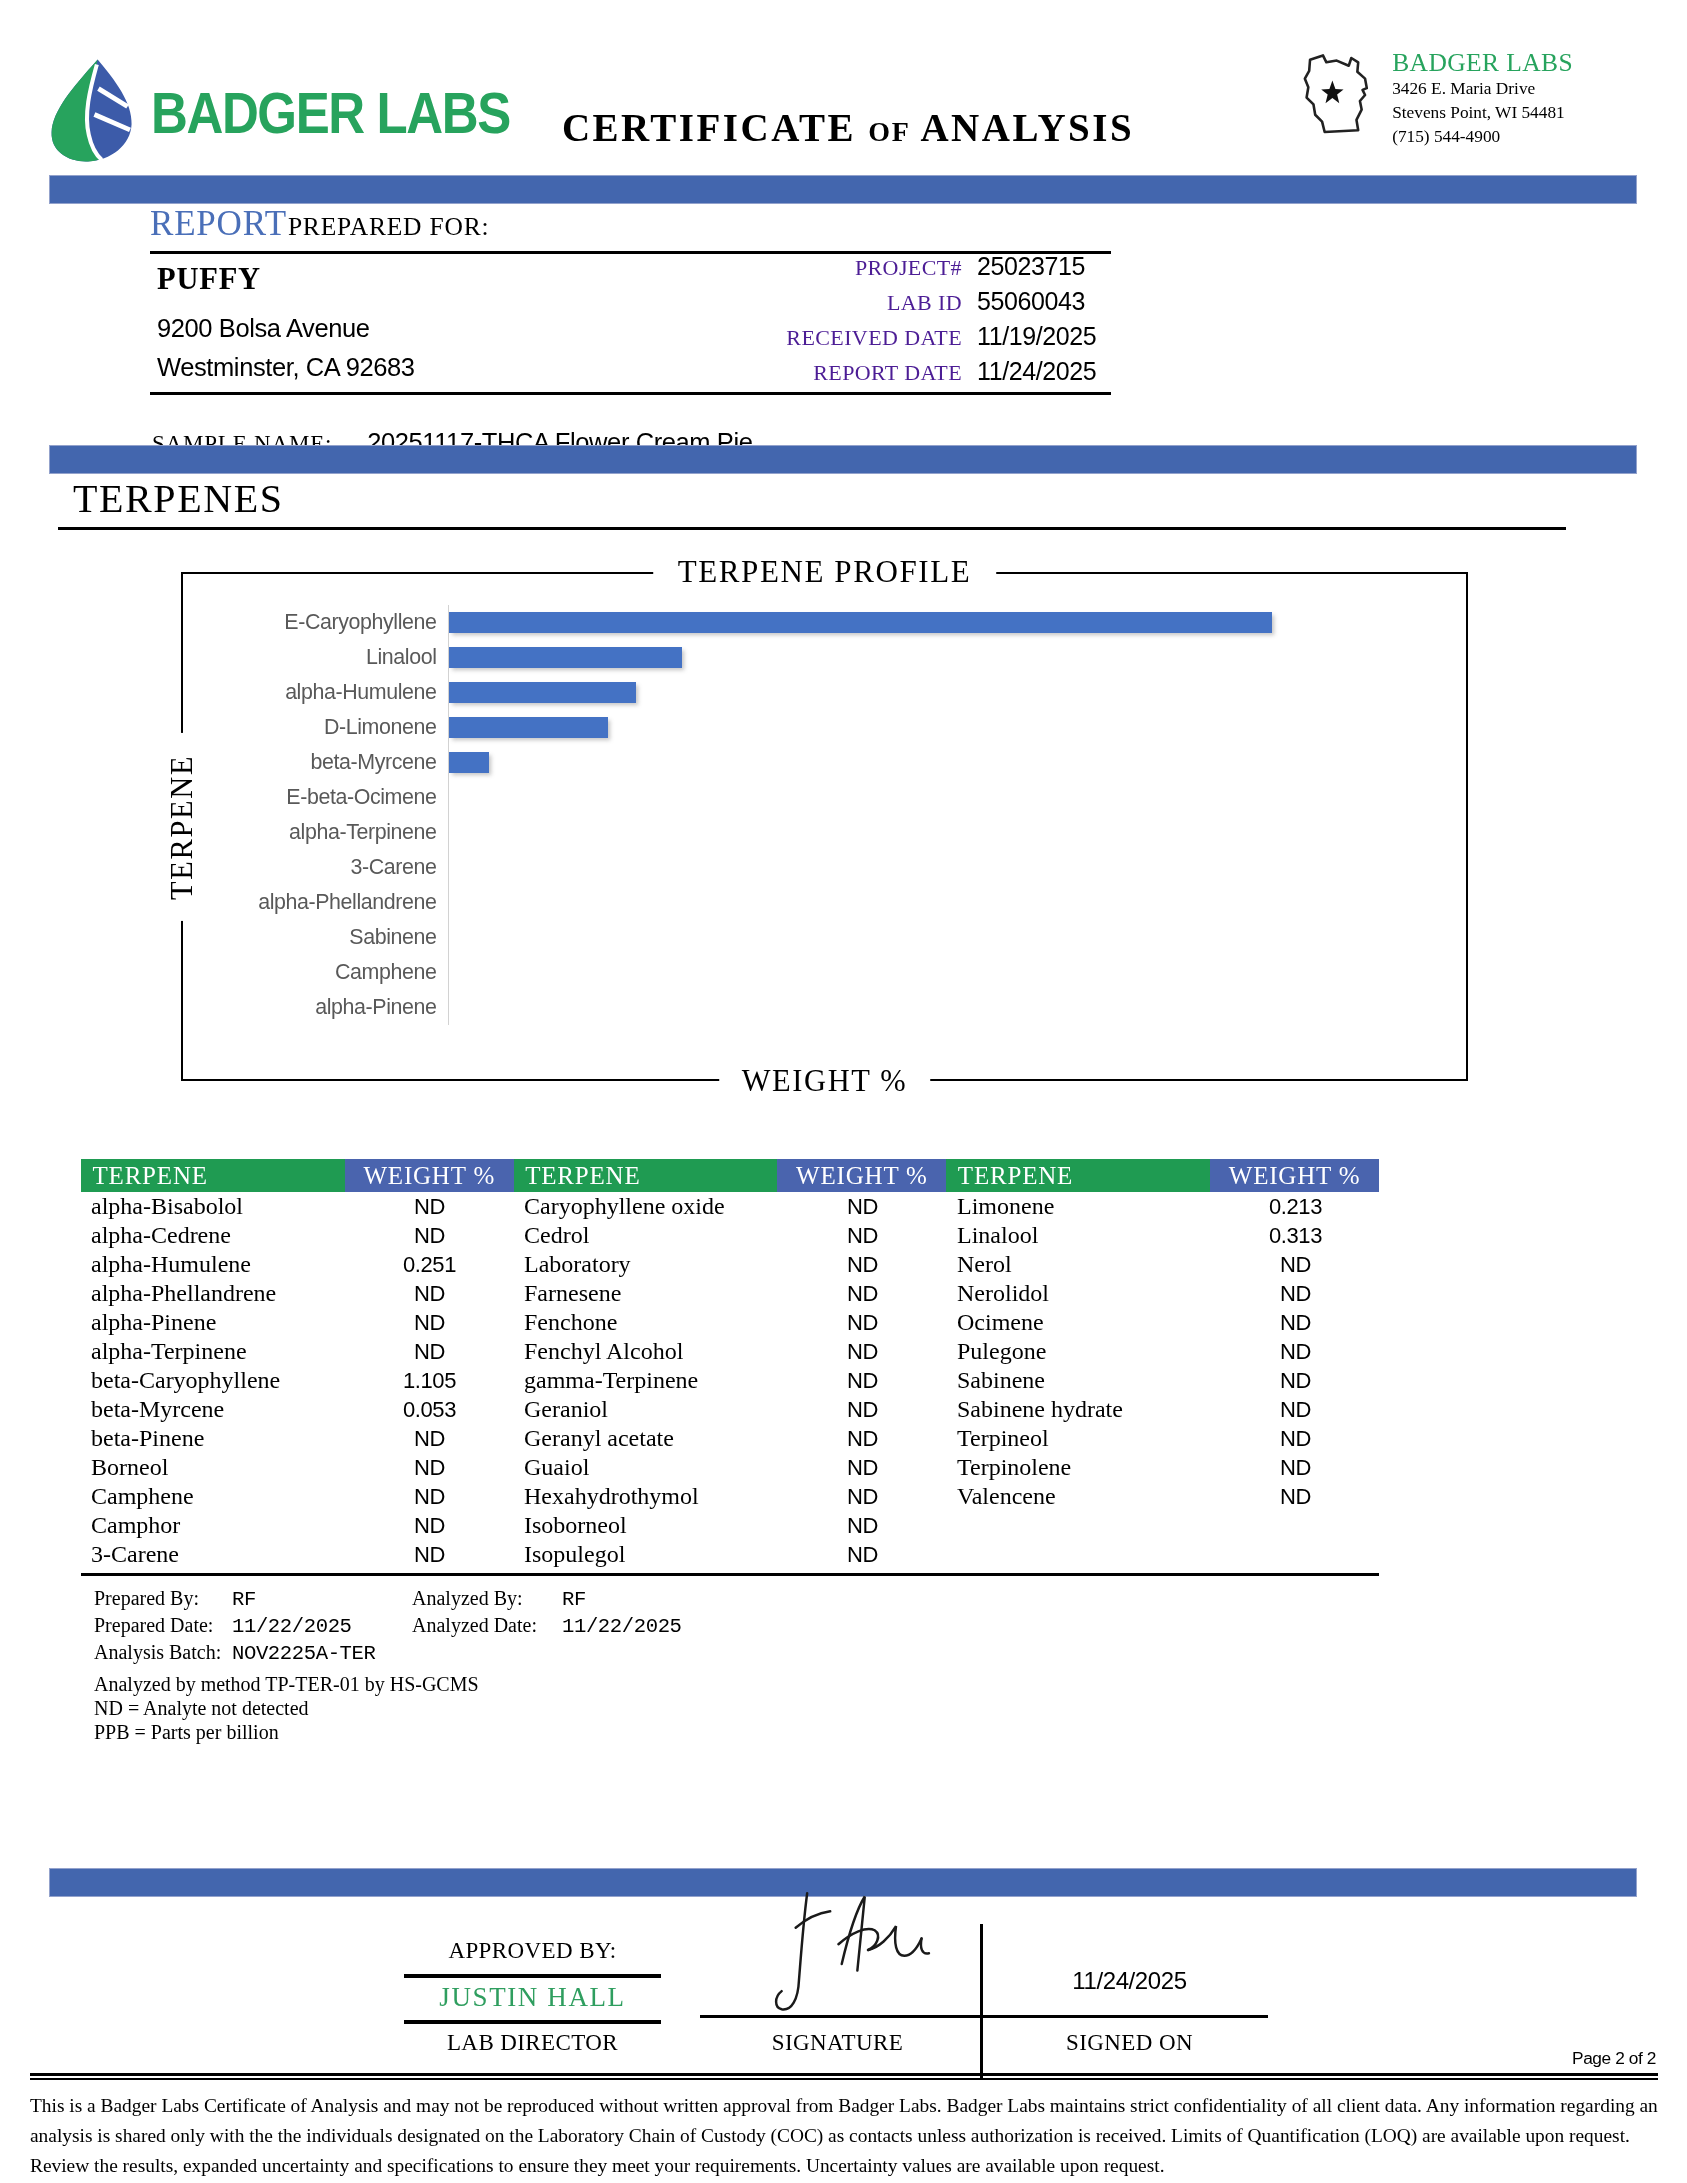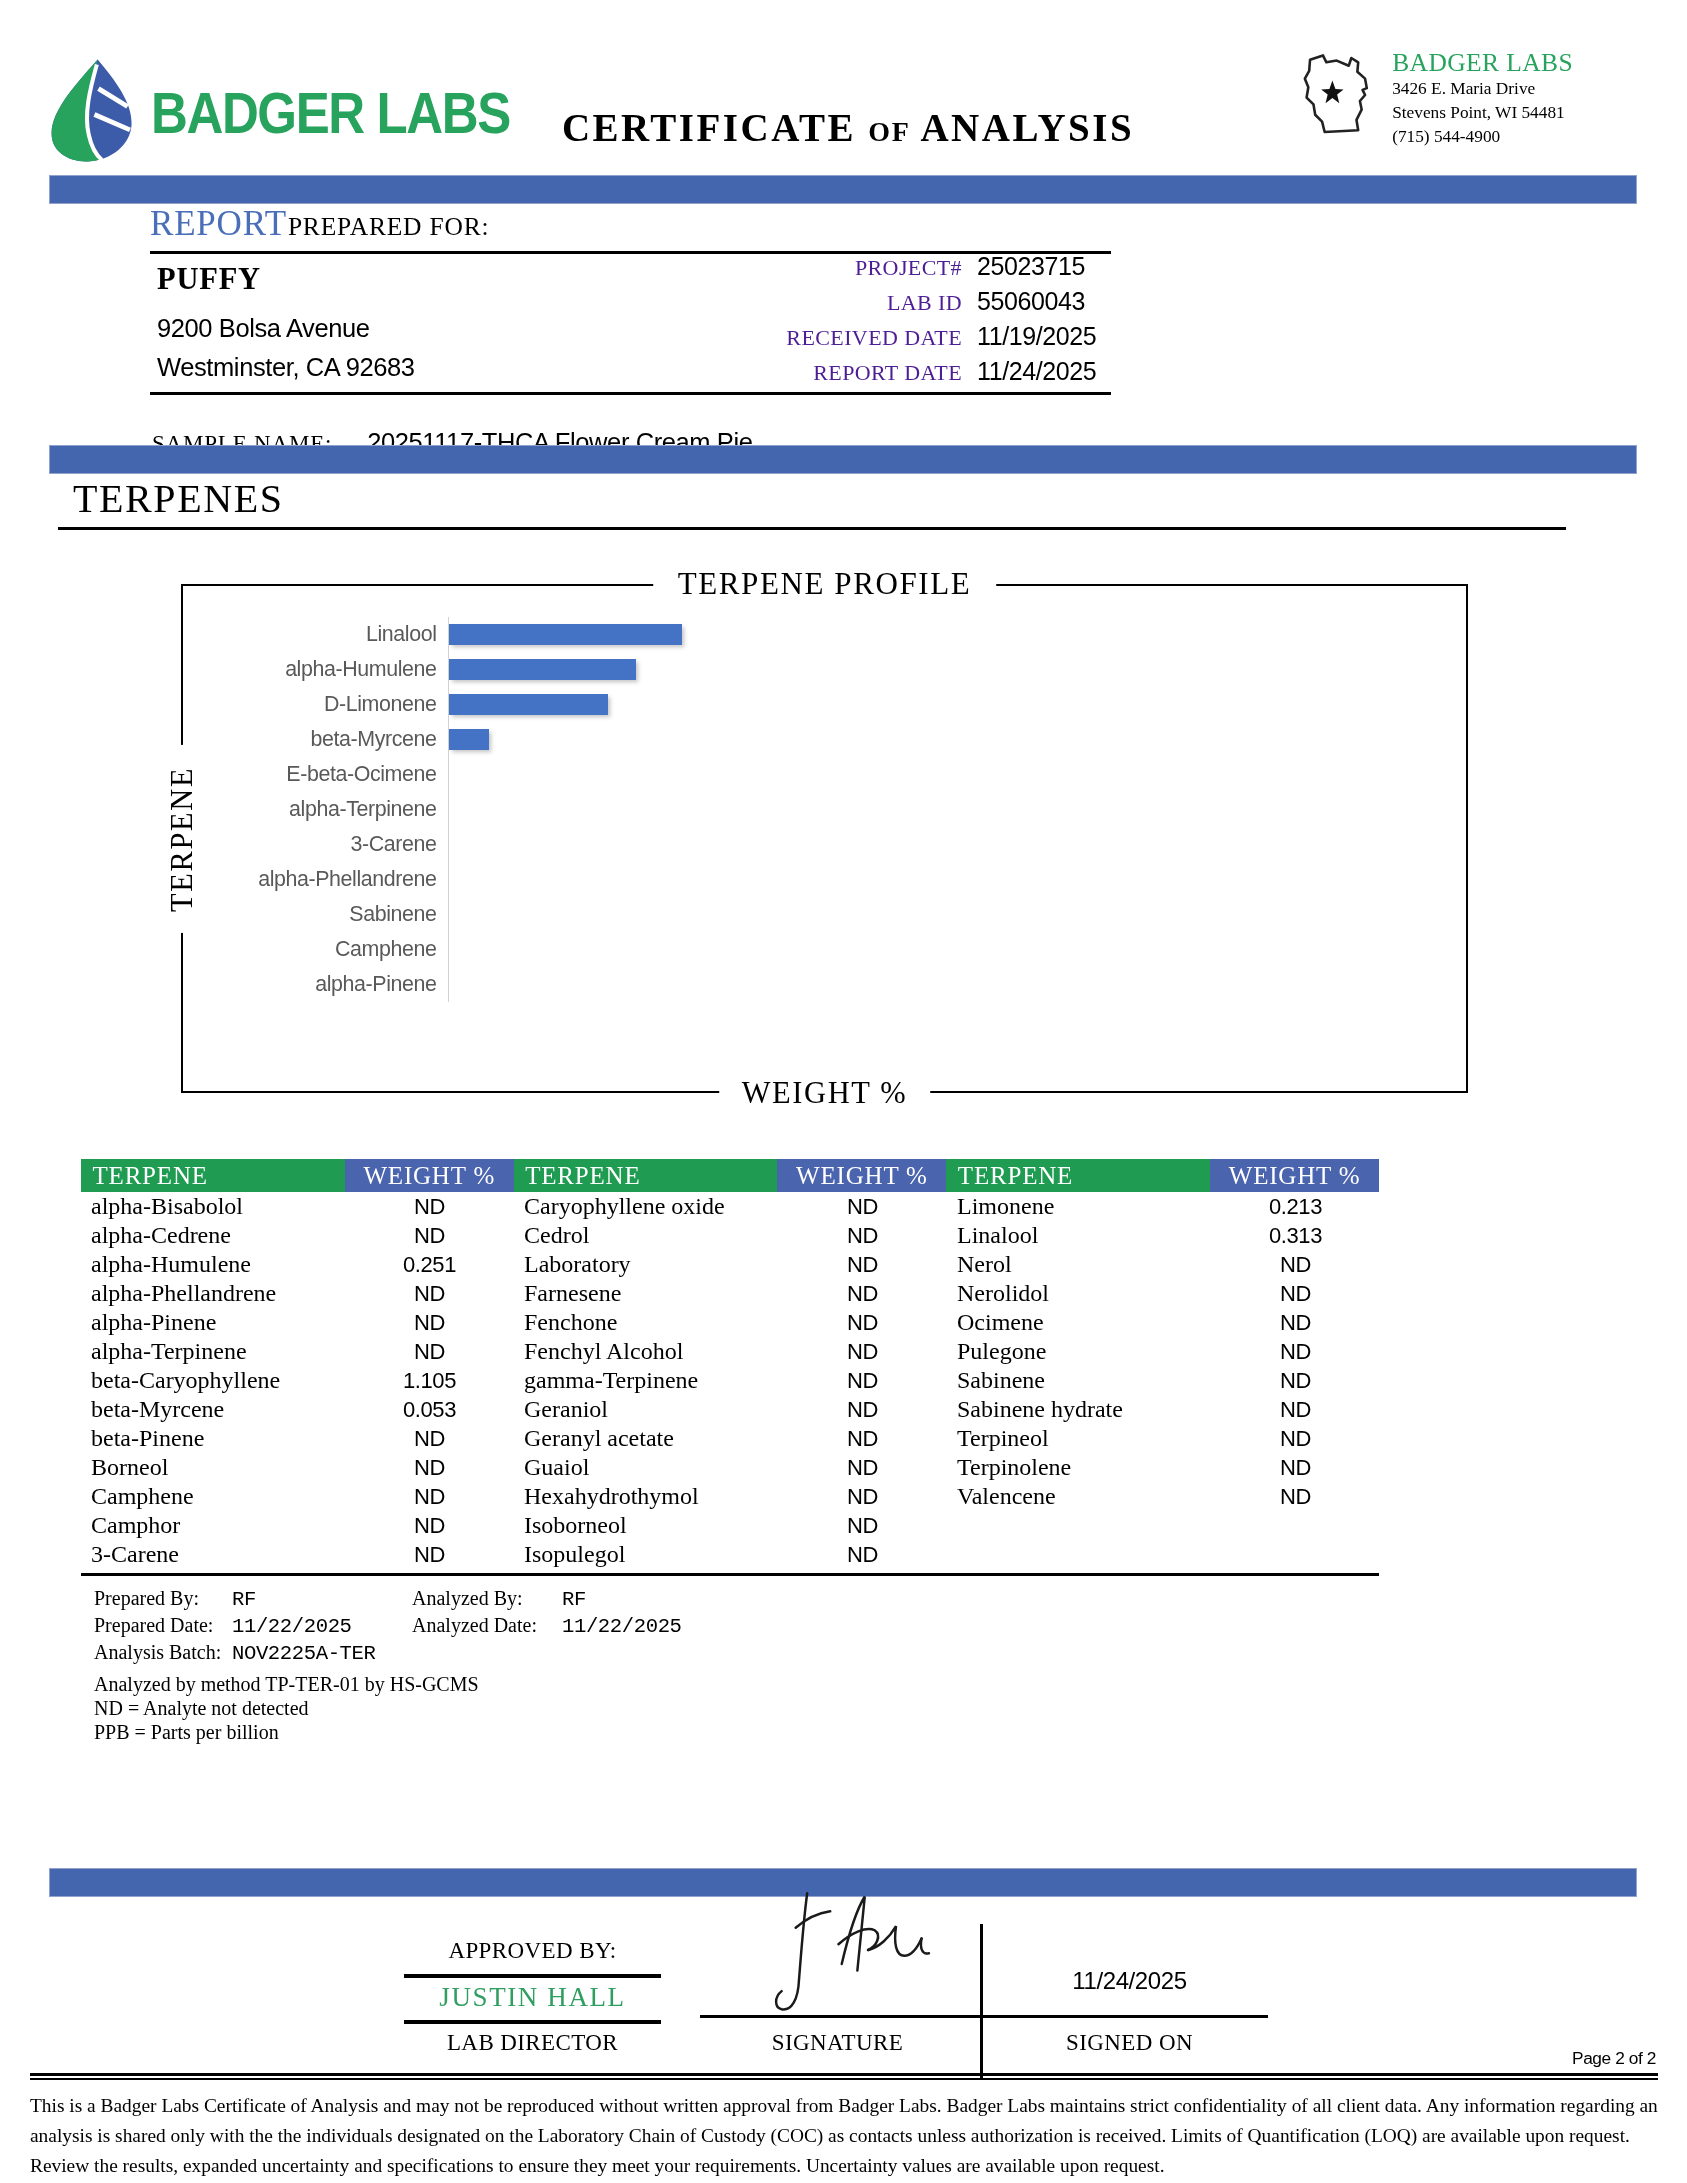--- a/index.html
+++ b/index.html
@@ -33,21 +33,21 @@
   .meta-row{display:flex;align-items:baseline;height:35px;}
   .meta-label{width:221px;text-align:right;color:#4c1d95;font-size:22px;letter-spacing:0.4px;}
   .meta-value{margin-left:15px;font-family:"Liberation Sans",sans-serif;font-size:25px;letter-spacing:-0.4px;}
   .sample{position:absolute;left:152px;top:400px;display:flex;align-items:baseline;gap:35px;}
   .sample .lab{font-size:23px;letter-spacing:0.8px;}
   .sample .val{font-family:"Liberation Sans",sans-serif;font-size:25.5px;letter-spacing:-0.4px;margin-top:28px;}
 
   .section-title{position:absolute;left:73px;top:475px;font-size:40px;letter-spacing:1.6px;}
 
   
-  .chartbox{position:absolute;left:181px;top:584px;width:1287px;height:509px;
+  .chartbox{position:absolute;left:181px;top:572px;width:1287px;height:509px;
             border:2.5px solid #000;box-sizing:border-box;text-decoration:underline;}
   .chart-title{position:absolute;top:0;left:50%;transform:translate(-50%,-55%);background:#fff;
                padding:1.6px 25px;font-size:31px;letter-spacing:1.6px;white-space:nowrap;}
   .chart-xlab{position:absolute;bottom:0;left:50%;transform:translate(-50%,58%);background:#fff;
               padding:1.6px 23px;font-size:30.5px;letter-spacing:1.6px;white-space:nowrap;}
   .chart-ylab{position:absolute;left:0;top:50%;writing-mode:vertical-rl;background:#fff;
               padding:21.4px 1.6px;font-size:30.5px;letter-spacing:1.6px;
               transform:translate(-52%,-50%) rotate(180deg);white-space:nowrap;}
   .plot{position:absolute;left:18px;top:31px;}
   .crow{display:flex;height:35px;align-items:center;}
@@ -175,20 +175,26 @@
   <div class="section-title">TERPENES</div>
   <div class="rule" style="left:58px;top:527px;width:1508px;height:3.3px;"></div>
 
   <div class="chartbox">
     <div class="chart-title">TERPENE PROFILE</div>
     <div class="chart-ylab">TERPENE</div>
     <div class="chart-xlab">WEIGHT %</div>
     <div class="plot">
       <div id="chart-rows">
           <div class="crow">
+            <div class="clab">E-Caryophyllene</div>
+            <div class="ctrack">
+              <div class="cbar" style="width: 823px; background: rgb(68, 114, 196);"></div>
+            </div>
+          </div>
+          <div class="crow">
             <div class="clab">Linalool</div>
             <div class="ctrack">
               <div class="cbar" style="width: 233px; background: rgb(68, 114, 196);"></div>
             </div>
           </div>
           <div class="crow">
             <div class="clab">alpha-Humulene</div>
             <div class="ctrack">
               <div class="cbar" style="width: 187px; background: rgb(68, 114, 196);"></div>
             </div>

